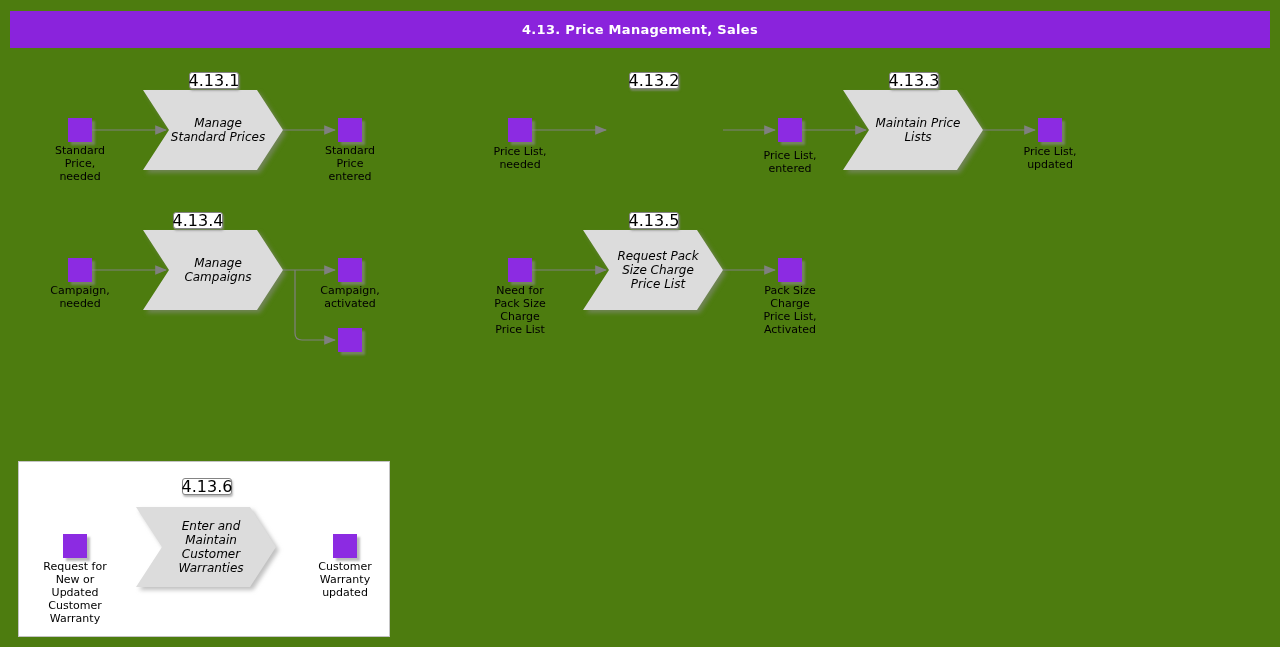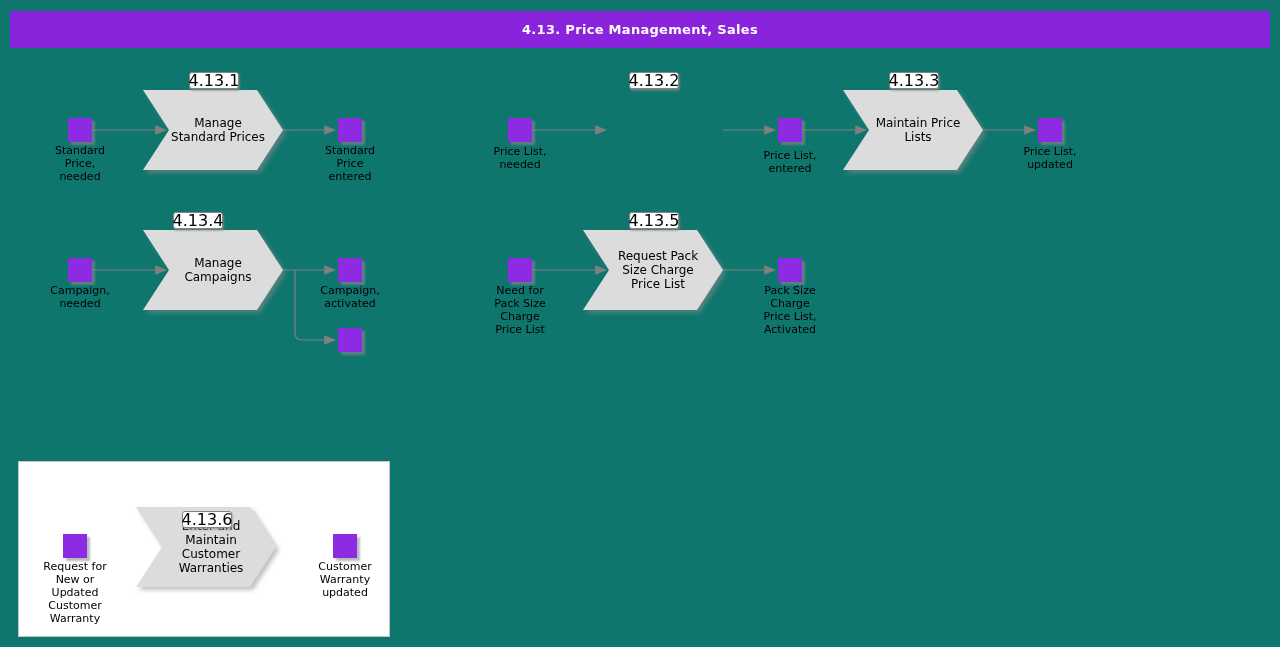--- a/index.html
+++ b/index.html
@@ -1,24 +1,24 @@
 <!DOCTYPE html>
 <html style="--header-bg: #8A23DC; --event-fill: #8C2BE2; --process-fill: #DCDCDC; --arrow: #808080;"><head>
 <meta charset="utf-8">
 <style>
   html,body{margin:0;padding:0;background:#fff;}
   body{width:1280px;height:647px;font-family:"DejaVu Sans", sans-serif;color:#000;}
-  .stage{position:relative;width:1280px;height:647px;overflow:hidden;background:#0f766e;}
+  .stage{position:relative;width:1280px;height:647px;overflow:hidden;background:#4d7c0f;}
 
   .header{position:absolute;left:10px;top:11px;width:1260px;height:37px;
     background:var(--header-bg,#8A23DC);display:flex;align-items:center;justify-content:center;}
   .header-title{color:#fff;font-weight:bold;font-size:13px;letter-spacing:.3px;}
 
   .chev-wrap{position:absolute;width:140px;height:80px;
-    filter:drop-shadow(3px 3px 2px rgba(140,140,140,.55));}
+    filter:drop-shadow(3px 3px 2px rgba(140,140,140,.55));font-style:italic;}
   .chev{width:140px;height:80px;background:var(--process-fill,#DCDCDC);
     clip-path:polygon(0 0,114px 0,140px 40px,114px 80px,0 80px,26px 40px);
     display:flex;align-items:center;justify-content:center;text-align:center;
     font-size:12px;line-height:14px;white-space:pre-line;box-sizing:border-box;padding-left:10px;}
 
   .pid{position:absolute;width:48px;height:15px;background:#fff;
     border:1px solid #848484;border-radius:3px;
     box-shadow:1px 2px 2px rgba(140,140,140,.6);
     font-size:16px;display:flex;align-items:center;justify-content:center;}
 
@@ -92,21 +92,21 @@
 Price List</div>
   </div>
   <div class="pid" style="left:629px;top:212px">4.13.5</div>
 
   <div class="chev-wrap" style="left:136px;top:507px">
     <div class="chev">Enter and
 Maintain
 Customer
 Warranties</div>
   </div>
-  <div class="pid" style="left:182px;top:511px">4.13.6</div>
+  <div class="pid" style="left:182px;top:478px">4.13.6</div>
 
   <div class="event-sq" style="left:68px;top:118px"></div>
   <div class="elabel" style="left:30px;top:144px;width:100px">Standard
 Price,
 needed</div>
 
   <div class="event-sq" style="left:338px;top:118px"></div>
   <div class="elabel" style="left:300px;top:144px;width:100px">Standard
 Price
 entered</div>

